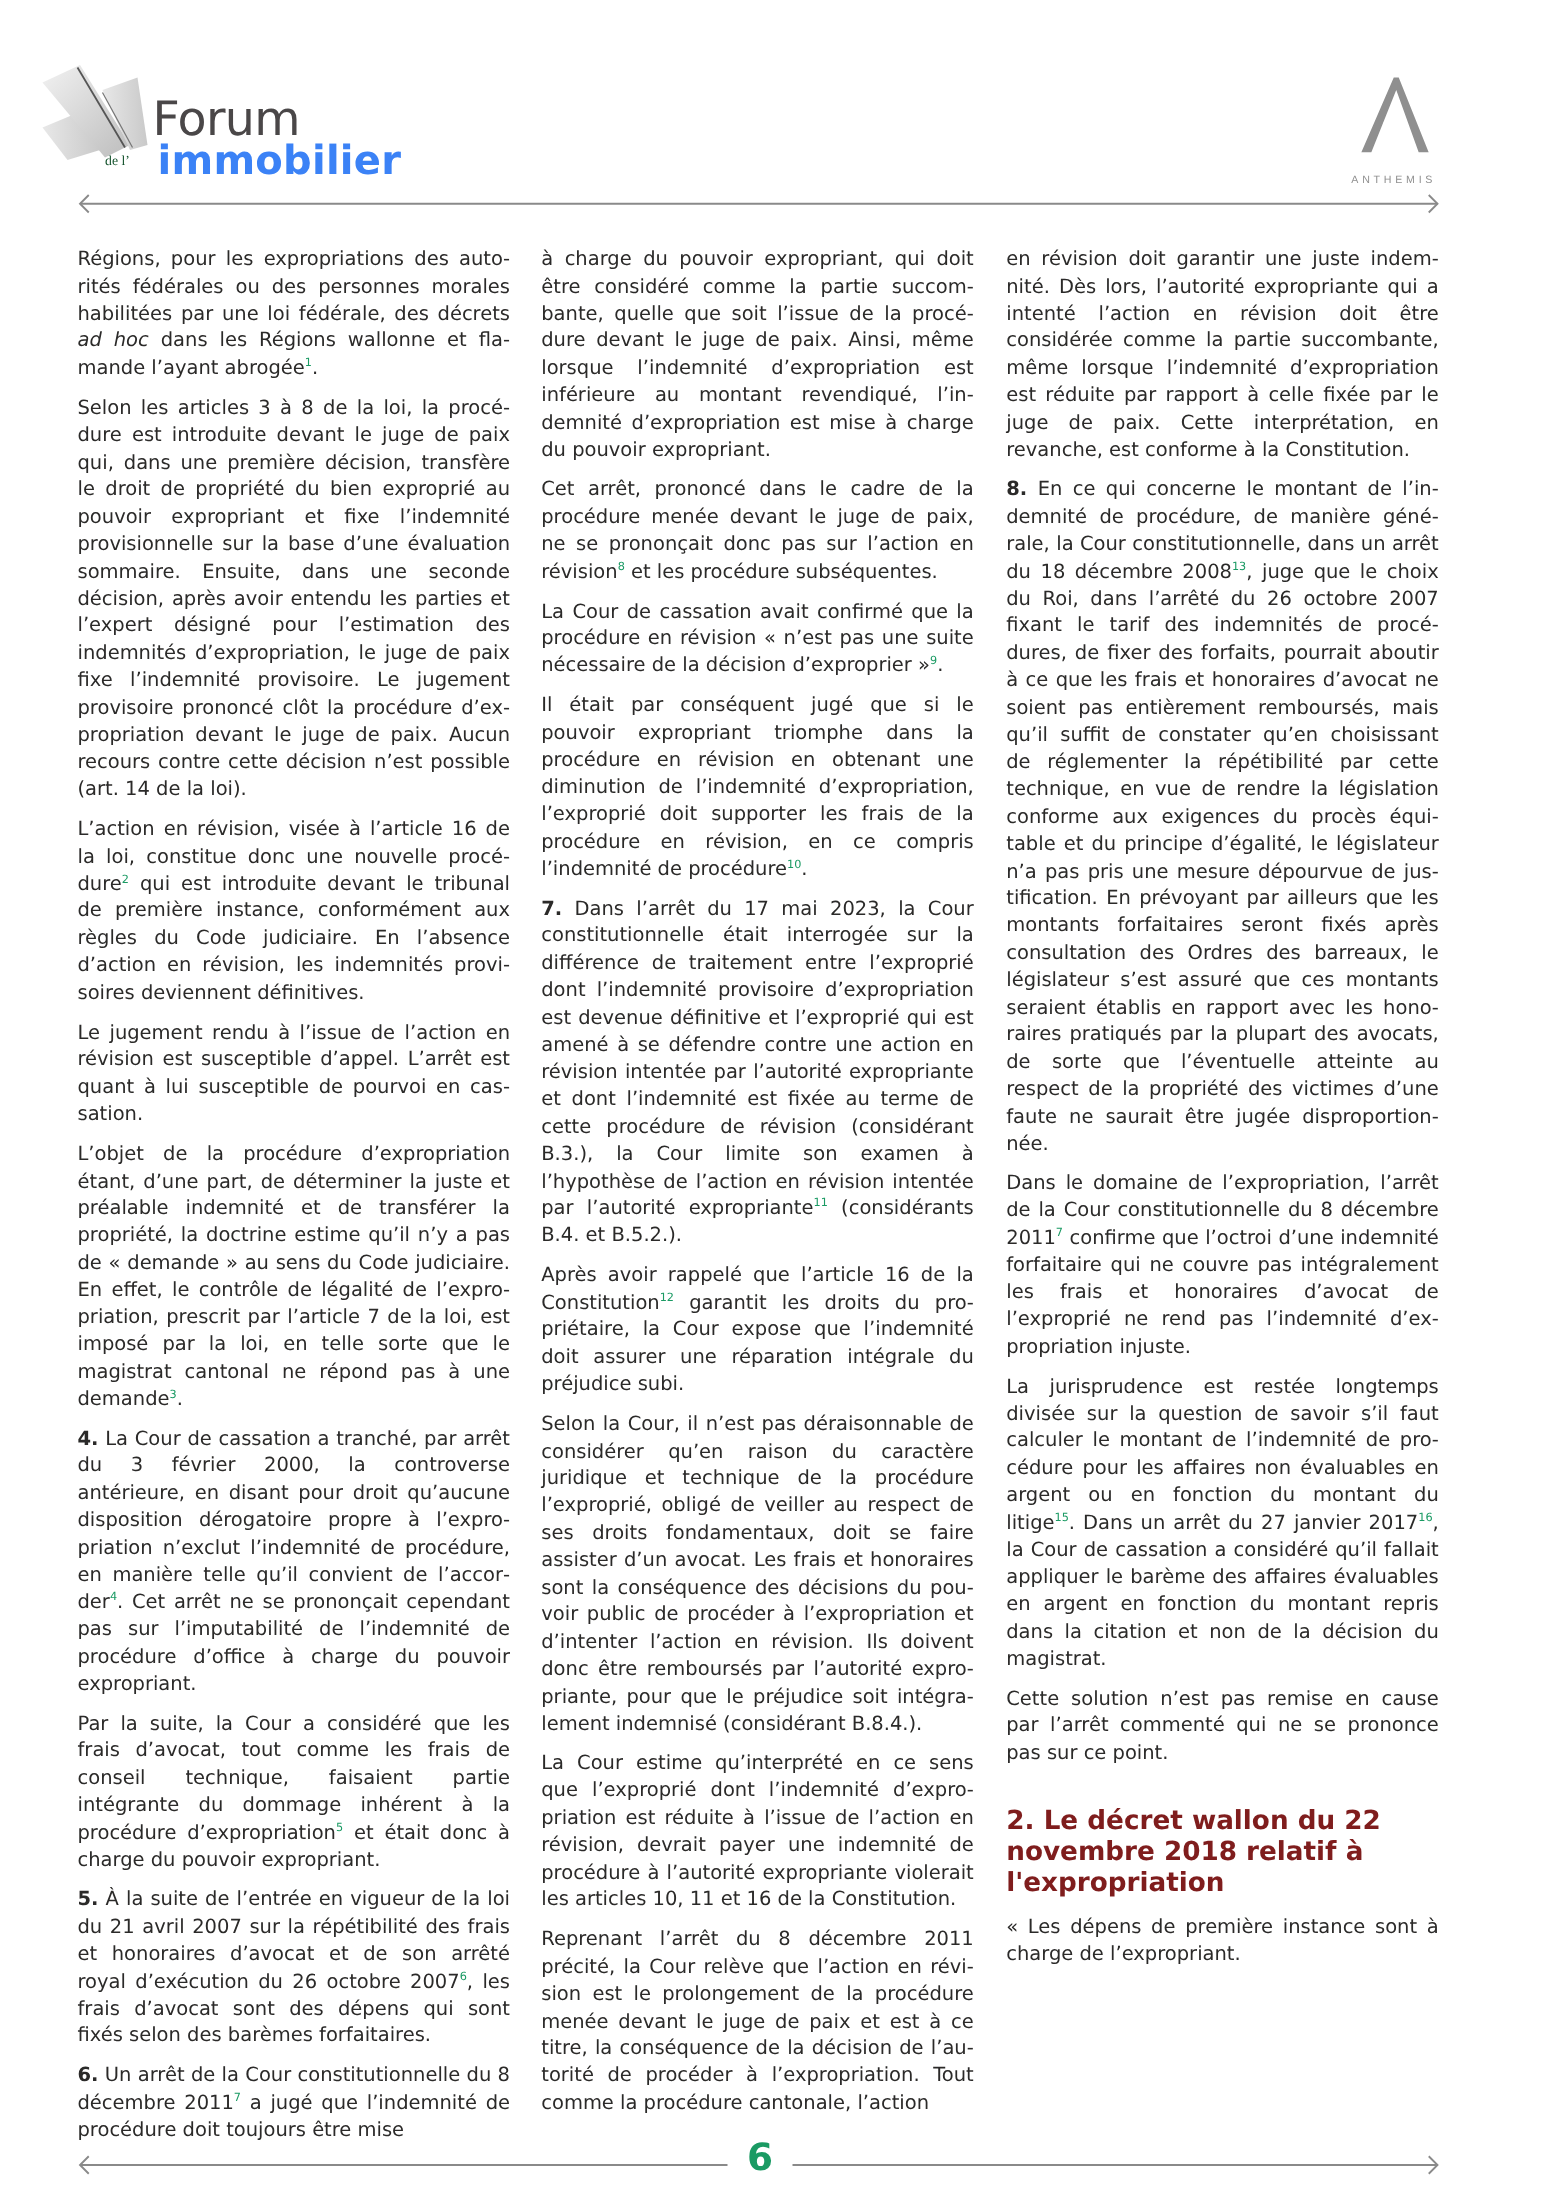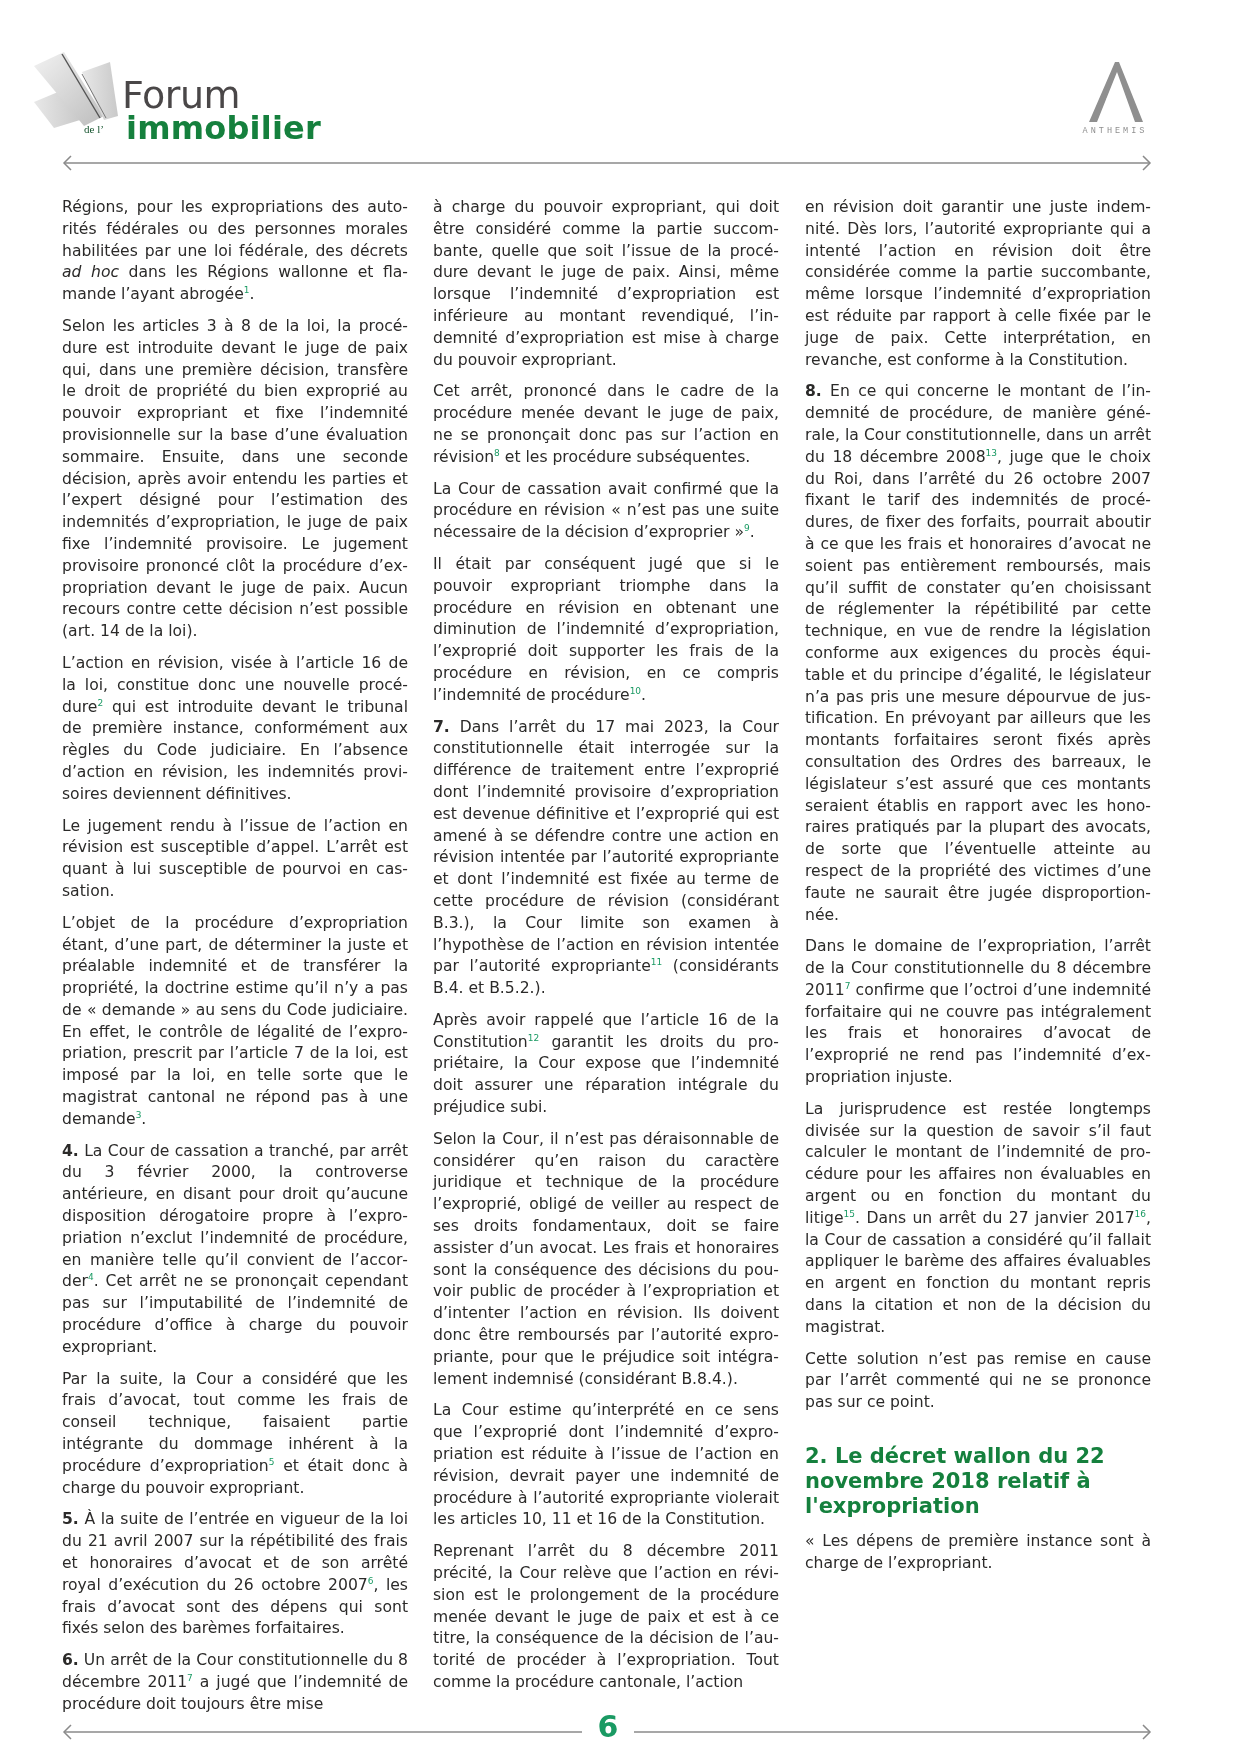--- a/index.html
+++ b/index.html
@@ -4,39 +4,39 @@
 <style>
   html, body { margin:0; padding:0; background:#ffffff; }
   body { width:1247px; height:1762px; position:relative; overflow:hidden;
          font-family:"Liberation Sans", sans-serif; color:#2b2a29; }
   .header { position:absolute; left:0; top:0; width:1146px; height:180px; }
   .logo-blocks { position:absolute; left:32px; top:36px; width:88px; height:92px; }
   .logo-forum { position:absolute; left:122px; top:76px; font-size:38px; color:#4a4748;
                 font-family:"DejaVu Sans", sans-serif; letter-spacing:-0.5px; line-height:1; }
   .logo-de { position:absolute; left:84px; top:124px; font-size:11px; color:#14532d;
              font-family:Liberation Serif, serif; line-height:1; }
-  .logo-immo { position:absolute; left:126px; top:112px; font-size:32px; font-weight:bold; color:#15803d;
+  .logo-immo { position:absolute; left:126px; top:112px; font-size:32px; font-weight:bold; color:#3b82f6;
                font-family:"DejaVu Sans", sans-serif; letter-spacing:0.2px; line-height:1; }
   .publisher { position:absolute; left:1075px; top:60px; width:80px; text-align:center; }
   .publisher svg { display:block; margin:0 auto; }
-  .publisher-name { font-size:8.5px; letter-spacing:3px; color:#8f8f8f; margin-top:4px;
-                    font-family:Liberation Mono, monospace; }
+  .publisher-name { font-size:8.5px; letter-spacing:3px; color:#8f8f8f; margin-top:16px;
+                    font-family:Liberation Sans, sans-serif; }
   .rule { position:absolute; height:20px; }
   .rule svg { display:block; }
   .columns { position:absolute; top:197px; left:62px; width:1090px; height:1490px; }
   .col { position:absolute; top:0; width:346px; font-family:"DejaVu Sans", sans-serif;
          font-size:15.6px; line-height:21.8px; text-align:justify; hyphens:manual; }
   .col.c1 { left:0; }
   .col.c2 { left:371px; }
   .col.c3 { left:743px; }
   .col p { margin:0 0 10px 0; }
   .col p.tight { margin-bottom:0; }
   sup.fn { color:#1a9a63; font-size:9px; vertical-align:6px; line-height:0; }
   .num { font-weight:bold; }
-  .section-title { color:#15803d; font-weight:bold; font-size:21px; line-height:25px;
+  .section-title { color:#7f1d1d; font-weight:bold; font-size:21px; line-height:25px;
                    margin:30px 0 12px 0; text-align:left; font-family:"DejaVu Sans", sans-serif; }
   .footer { position:absolute; left:62px; top:1710px; width:1090px; height:40px; }
   .page-number { position:absolute; left:526px; top:2px; width:40px; text-align:center; color:#1a9a63;
                  font-size:30px; font-weight:bold; font-family:"DejaVu Sans", sans-serif; line-height:1; }
 </style>
 </head>
 <body>
 
 <div class="header">
   <div class="logo-blocks">

